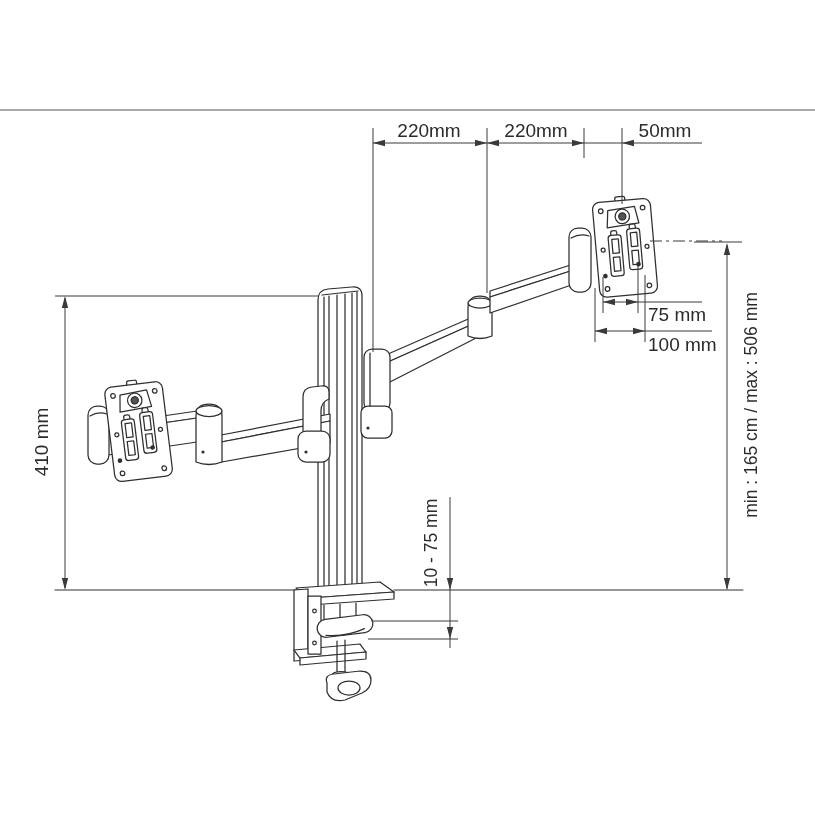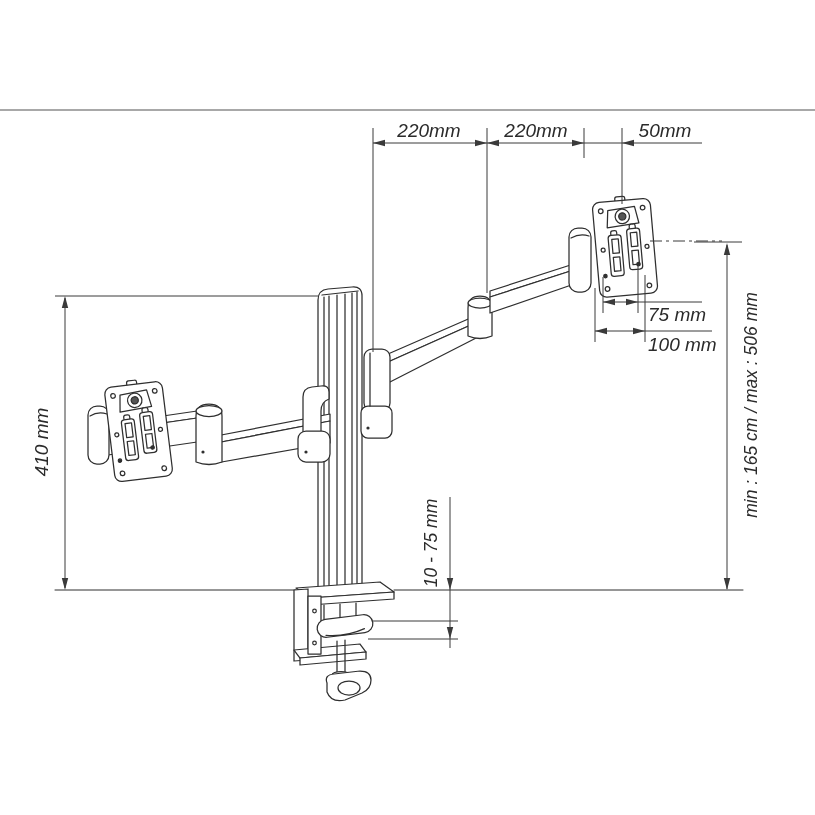--- a/index.html
+++ b/index.html
@@ -1,16 +1,16 @@
 <!DOCTYPE html>
 <html><head>
 <meta charset="utf-8">
 <style>
   html,body{margin:0;padding:0;background:#ffffff;}
-  .stage{position:relative;width:815px;height:815px;background:#ffffff;overflow:hidden;font-style:italic;}
+  .stage{position:relative;width:815px;height:815px;background:#ffffff;overflow:hidden;}
   svg{display:block;}
   text{font-family:"Liberation Sans","DejaVu Sans",sans-serif;}
   .lbl-lg{font-size:19px;}
   .lbl-sm{font-size:17.5px;}
 </style>
 </head>
 <body>
 
 <div class="stage">
 <svg width="815" height="815" viewBox="0 0 815 815" color="#2f2f2f">

